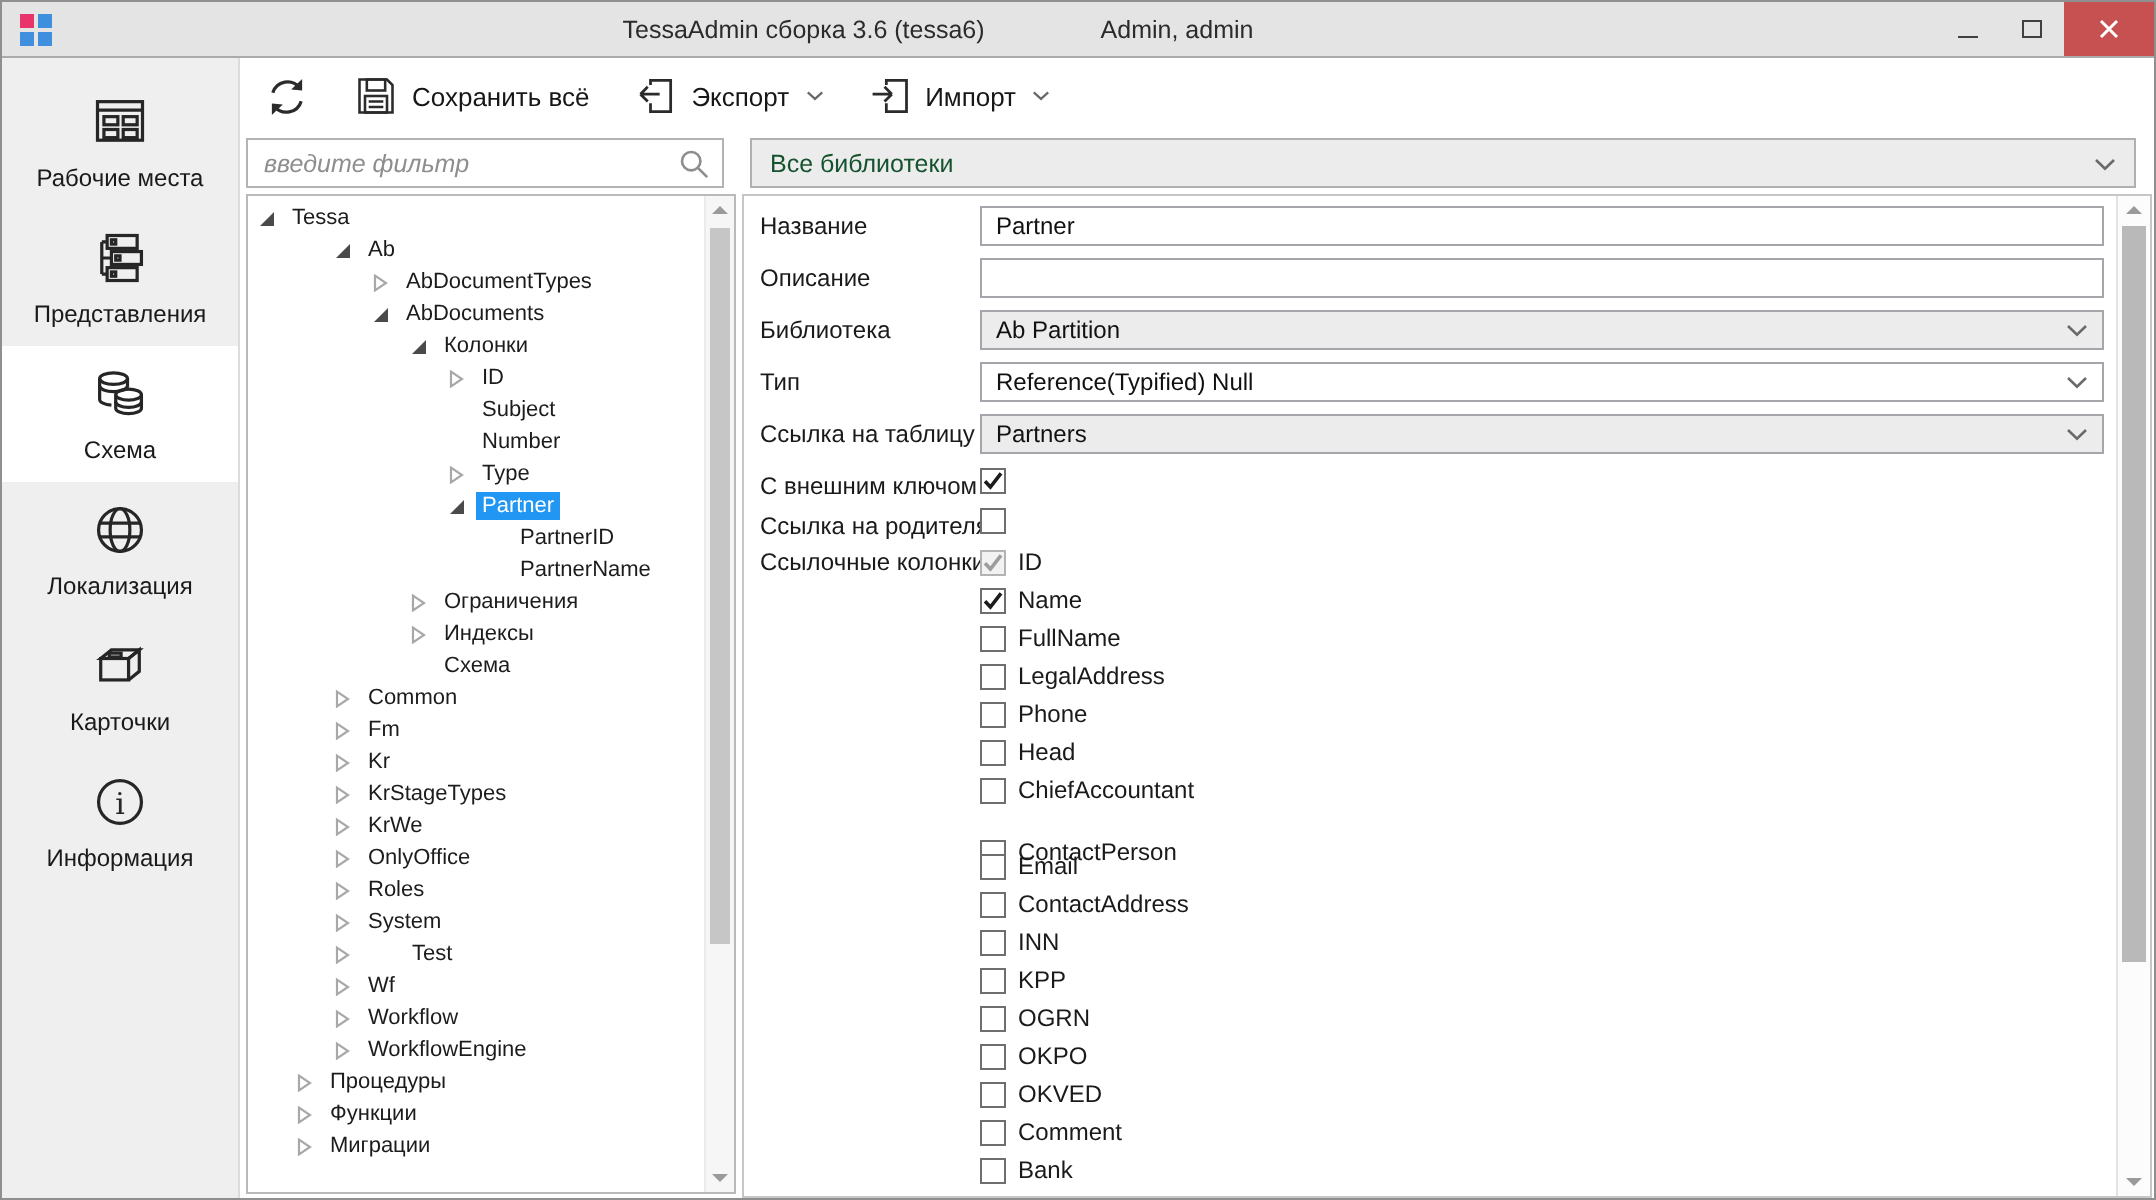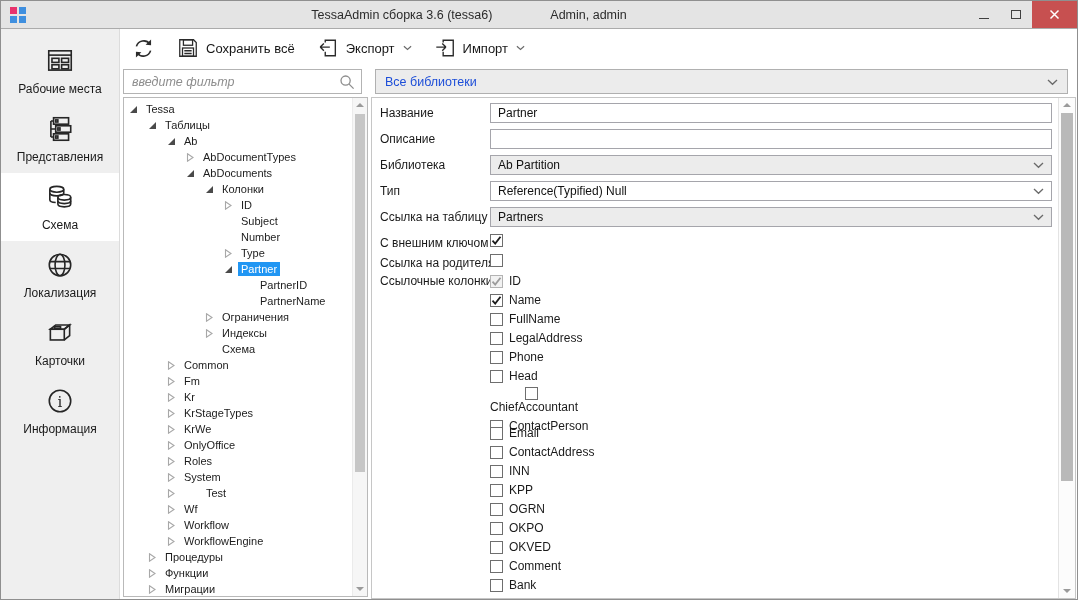--- a/index.html
+++ b/index.html
@@ -41,21 +41,21 @@
   .chev-sm { margin-left:1px; display:flex; }
   
   .filter-box { position:absolute; left:3px; top:40px; width:239px; height:25px;
     border:1px solid #b3b3b3; background:#fff; display:flex; align-items:center; }
   .filter-box input { flex:1; border:none; outline:none; font-family:"Liberation Sans",sans-serif;
     font-size:12.5px; padding:0 4px 0 8px; color:#222; background:transparent; }
   .filter-box input::placeholder { font-style:italic; color:#8e8e8e; }
   .filter-box .mag { margin-right:6px; display:flex; }
   .lib-select { position:absolute; left:255px; top:40px; width:693px; height:25px;
     background:#ececec; border:1px solid #b0b0b0; display:flex; align-items:center;
-    justify-content:space-between; padding:0 9px; font-size:12.5px; color:#1d4ed8; cursor:pointer; }
+    justify-content:space-between; padding:0 9px; font-size:12.5px; color:#14532d; cursor:pointer; }
   
   .tree-panel { position:absolute; left:3px; top:68px; width:245px; bottom:2px;
     border:1px solid #b9b9b9; background:#fff; overflow:hidden; }
   .tree { position:absolute; left:0; top:3px; right:16px; bottom:0; font-size:11px; color:#1c1c1c; }
   .tree-row { height:16px; display:flex; align-items:center; white-space:nowrap; cursor:pointer; }
   .tree-glyph { width:10px; height:10px; flex:none; margin-right:4px; display:flex; align-items:center; }
   .tree-label { padding:0 3px; line-height:14px; }
   .tree-row.selected .tree-label { background:#2196f3; color:#fff; }
   .vscroll { position:absolute; right:0; top:0; bottom:0; background:#f6f6f6; border-left:1px solid #ebebeb; }
   .vscroll .thumb { position:absolute; left:2px; right:2px; background:#c6c6c6; cursor:pointer; }
@@ -243,28 +243,20 @@
     <div class="tree-panel">
       <div class="tree" id="schema-tree">
           <div class="tree-row" style="padding-left: 5px;">
             <span class="tree-glyph">
               <svg width="9" height="9" viewBox="0 0 9 9">
                 <path d="M8 1 V8 H1 Z" fill="#4a4a4a"></path>
               </svg>
             </span>
             <span class="tree-label">Tessa</span>
           </div>
-          <div class="tree-row" style="padding-left: 24px;">
-            <span class="tree-glyph">
-              <svg width="9" height="9" viewBox="0 0 9 9">
-                <path d="M8 1 V8 H1 Z" fill="#4a4a4a"></path>
-              </svg>
-            </span>
-            <span class="tree-label">Таблицы</span>
-          </div>
           <div class="tree-row" style="padding-left: 43px;">
             <span class="tree-glyph">
               <svg width="9" height="9" viewBox="0 0 9 9">
                 <path d="M8 1 V8 H1 Z" fill="#4a4a4a"></path>
               </svg>
             </span>
             <span class="tree-label">Ab</span>
           </div>
           <div class="tree-row" style="padding-left: 62px;">
             <span class="tree-glyph">
@@ -543,21 +535,21 @@
             <span class="ref-name">LegalAddress</span>
           </div>
           <div class="ref-row" style="top: 251px;">
             <span class="cb"></span>
             <span class="ref-name">Phone</span>
           </div>
           <div class="ref-row" style="top: 270px;">
             <span class="cb"></span>
             <span class="ref-name">Head</span>
           </div>
-          <div class="ref-row" style="top: 289px; flex-direction: column;">
+          <div class="ref-row" style="top: 289px;">
             <span class="cb"></span>
             <span class="ref-name">ChiefAccountant</span>
           </div>
           <div class="ref-row" style="top: 320px; justify-content: flex-end;">
             <span class="cb"></span>
             <span class="ref-name">ContactPerson</span>
           </div>
           <div class="ref-row" style="top: 327px;">
             <span class="cb"></span>
             <span class="ref-name">Email</span>

